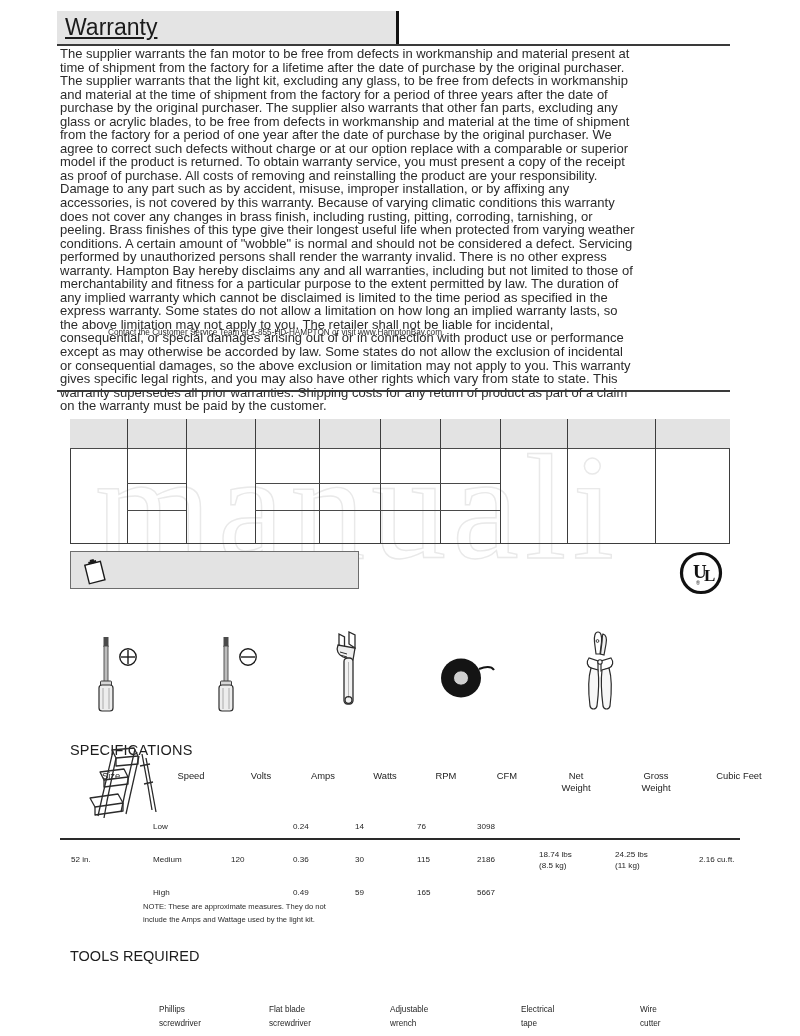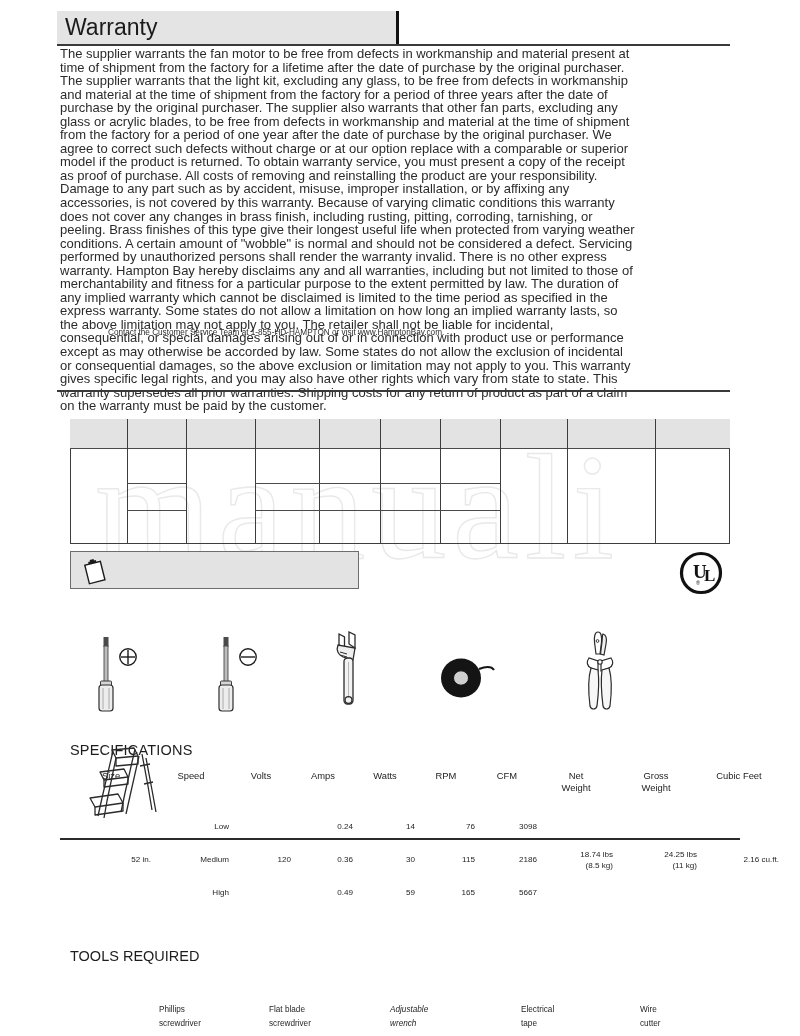--- a/index.html
+++ b/index.html
@@ -54,20 +54,21 @@
   }
   .section-head .title {
     position: absolute;
     left: 8px;
     top: 1px;
     font-size: 23px;
     line-height: 31px;
     font-weight: normal;
     color: #1b1b1b;
     white-space: nowrap;
+    text-decoration: underline;
   }
   .section-head .endbar {
     position: absolute;
     right: 0px;
     top: 0px;
     width: 3px;
     height: 33px;
     background: #111111;
   }
   .section-rule {
@@ -208,21 +209,21 @@
     font-weight: normal;
     color: #1d1d1d;
     text-align: center;
     vertical-align: top;
     padding: 0 0 17px 0;
     line-height: 11.5px;
   }
   .spec-table td {
     font-size: 8.1px;
     color: #262626;
-    text-align: right;
+    text-align: left;
     height: 31px;
     vertical-align: middle;
     line-height: 11px;
   }
   .strikeline {
     position: absolute;
     left: 60px;
     top: 838px;
     width: 680px;
     height: 1.6px;
@@ -463,32 +464,36 @@
           <td></td>
           <td></td>
           <td></td>
         </tr>
       </tbody>
     </table>
   </div>
 
   <div class="strikeline"></div>
 
+  <div class="spec-note">
+    <div>NOTE: These are approximate measures. They do not</div>
+    <div>include the Amps and Wattage used by the light kit.</div>
+  </div>
 
   <div class="tools-title">TOOLS REQUIRED</div>
 
   <div class="tool-label" style="left:159px;">
     <div>Phillips</div>
     <div>screwdriver</div>
   </div>
   <div class="tool-label" style="left:269px;">
     <div>Flat blade</div>
     <div>screwdriver</div>
   </div>
-  <div class="tool-label" style="left:390px;font-style:italic;">
+  <div class="tool-label" style="left:390px;">
     <div>Adjustable</div>
     <div>wrench</div>
   </div>
   <div class="tool-label" style="left:521px;">
     <div>Electrical</div>
     <div>tape</div>
   </div>
   <div class="tool-label" style="left:640px;">
     <div>Wire</div>
     <div>cutter</div>

